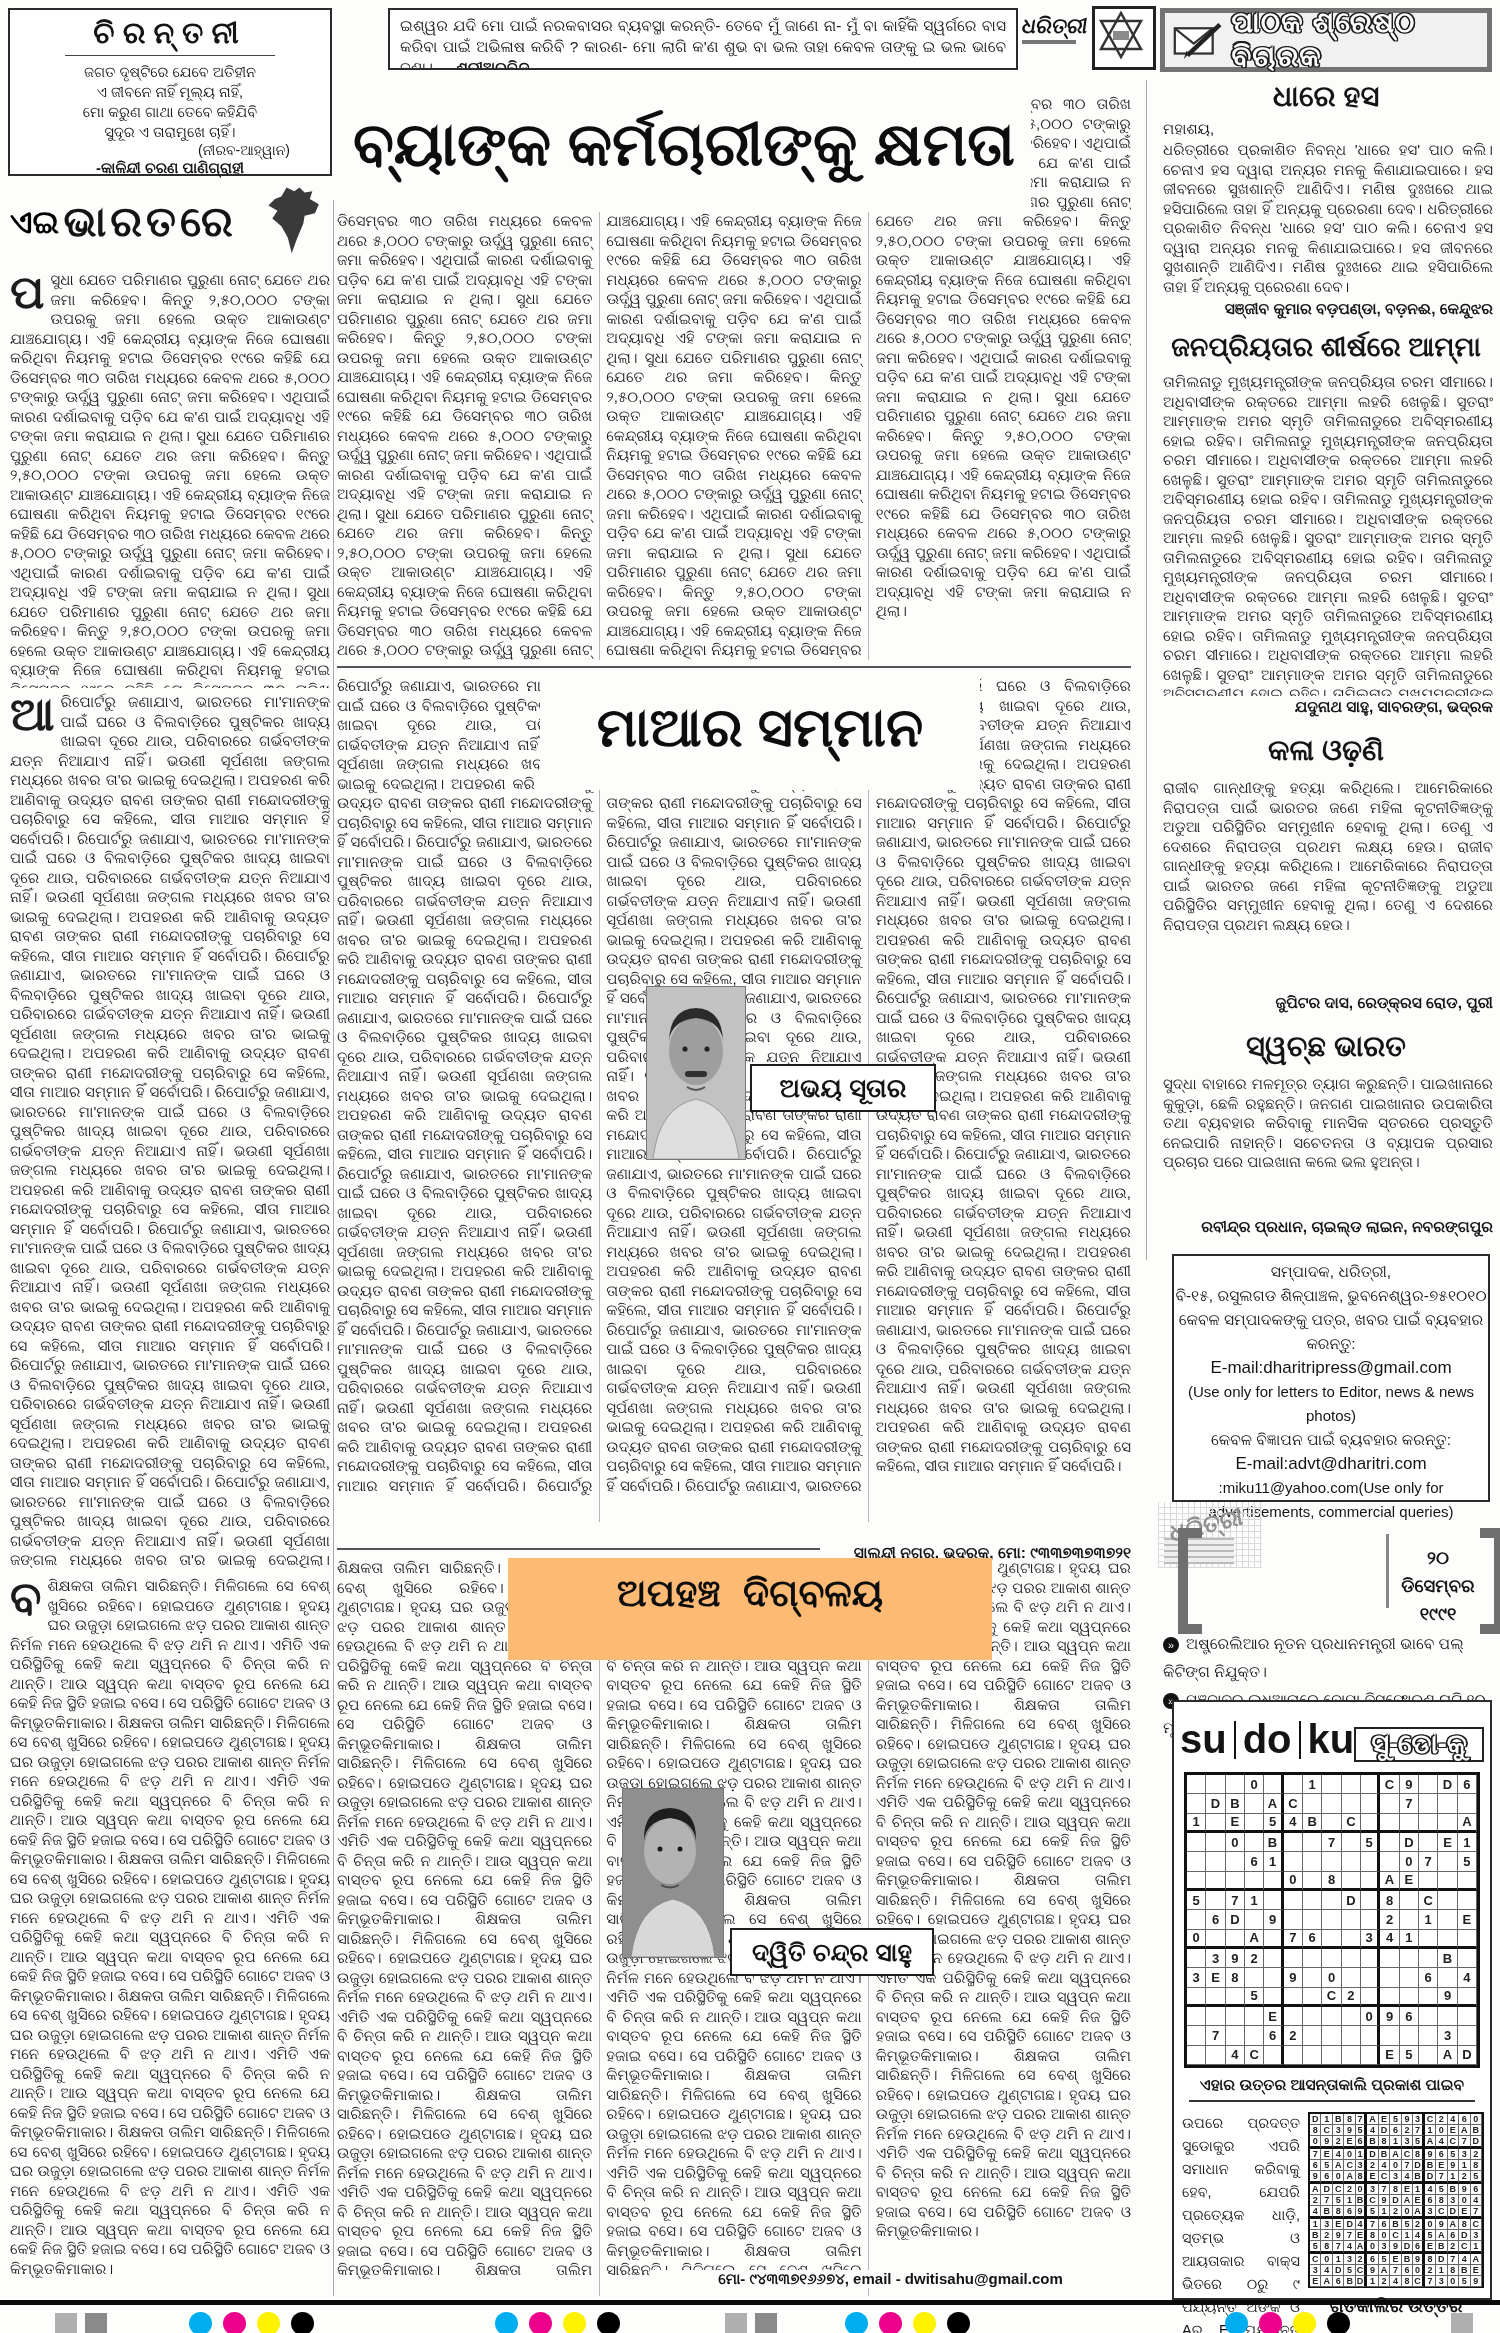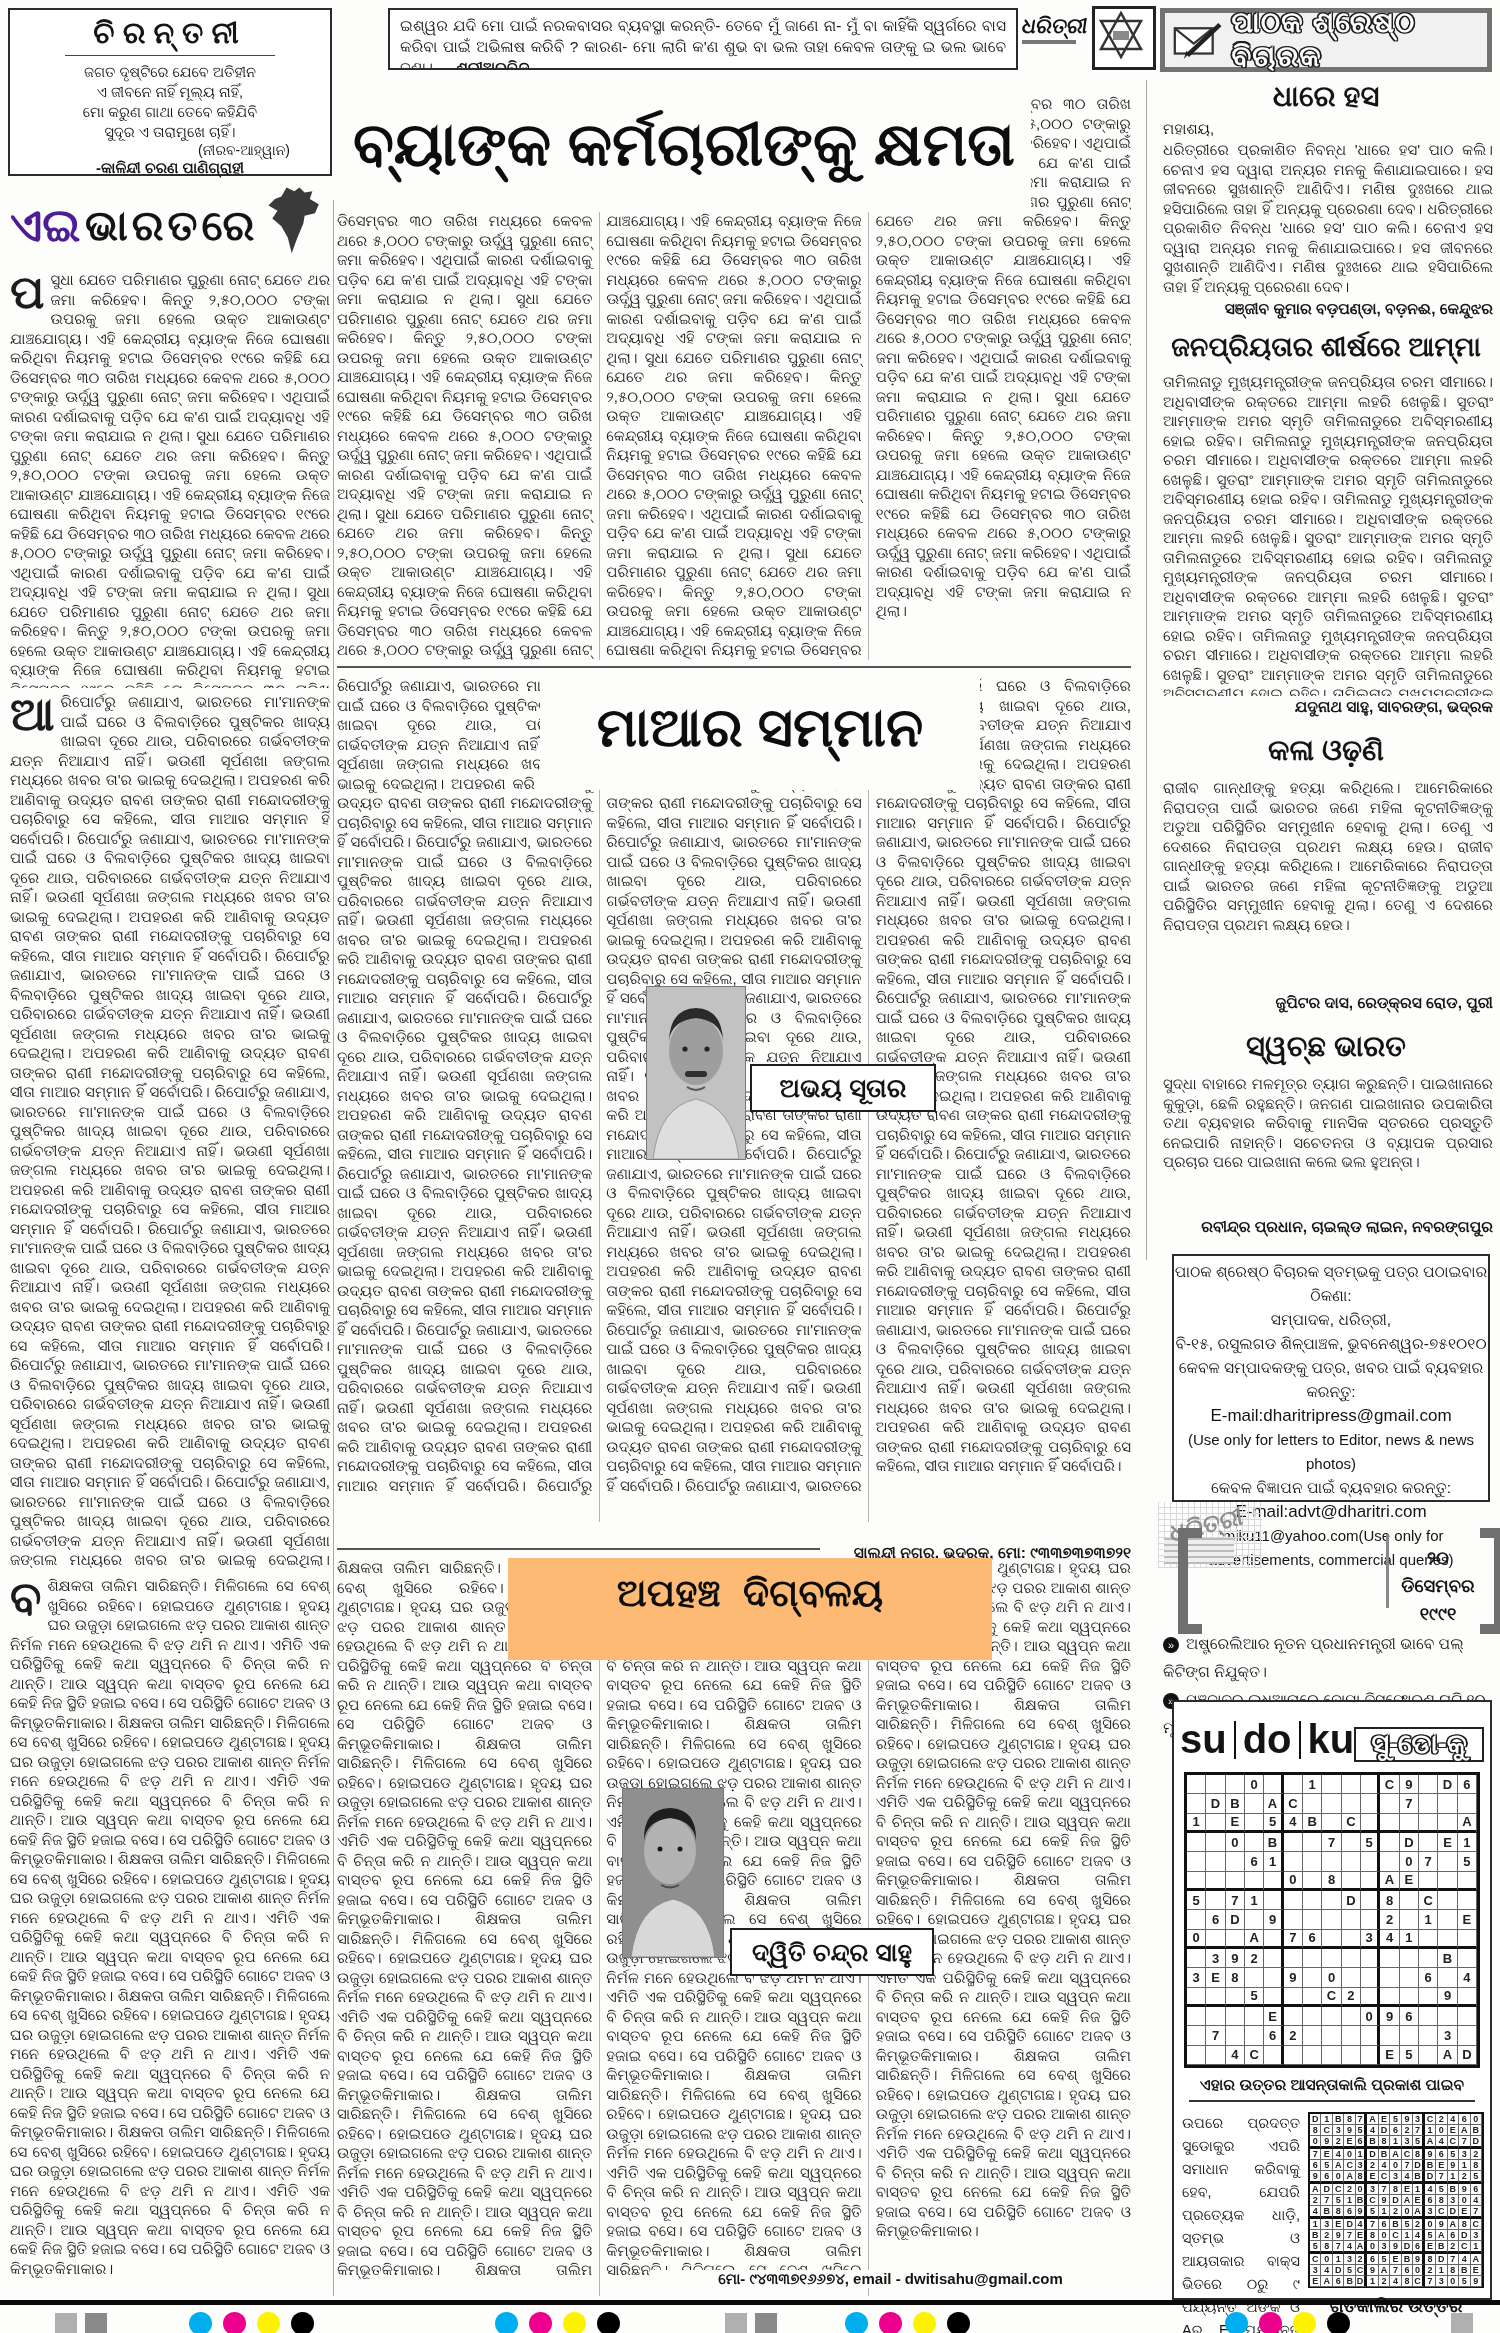--- a/index.html
+++ b/index.html
@@ -69,21 +69,21 @@
       <rect x="18" y="22" width="16" height="9" fill="#8a8a8a"></rect>
     </svg>
   </div>
 
   <div class="abs vrule" style="left:333px;top:200px;height:2096px;"></div>
   <div class="abs vrule" style="left:1146px;top:80px;height:1180px;"></div>
   <div class="abs hrule" style="left:337px;top:666px;width:794px;"></div>
   <div class="abs hrule" style="left:337px;top:1548px;width:794px;"></div>
 
   <div class="abs" style="left:10px;top:198px;width:320px;height:66px;">
-    <span style="font-size:46px;font-weight:bold;color:#4c1d95;vertical-align:middle;">ଏଇ</span>
+    <span style="font-size:32px;font-weight:bold;color:#000000;vertical-align:middle;">ଏଇ</span>
     <span style="font-size:42px;font-weight:bold;letter-spacing:4px;vertical-align:middle;">ଭାରତରେ</span>
     <svg class="abs" style="right:6px;top:-14px;" width="62" height="74" viewBox="0 0 96 112">
       <path d="M38,4 L50,10 L58,4 L66,12 L78,10 L74,22 L88,30 L82,44 L66,48 L64,60 L54,84 L46,106 L40,82 L30,64 L16,52 L24,40 L10,32 L20,22 L30,18 Z" fill="#3a3a3a"></path>
     </svg>
   </div>
   <div class="abs just body-txt" style="left:10px;top:270px;width:320px;height:418px;">
     <span class="dropcap">ପ</span>
     <span>ସୁଧା ଯେତେ ପରିମାଣର ପୁରୁଣା ନୋଟ୍ ଯେତେ ଥର ଜମା କରିହେବ। କିନ୍ତୁ ୨,୫୦,୦୦୦ ଟଙ୍କା ଉପରକୁ ଜମା ହେଲେ ଉକ୍ତ ଆକାଉଣ୍ଟ ଯାଞ୍ଚଯୋଗ୍ୟ। ଏହି କେନ୍ଦ୍ରୀୟ ବ୍ୟାଙ୍କ ନିଜେ ଘୋଷଣା କରିଥିବା ନିୟମକୁ ହଟାଇ ଡିସେମ୍ବର ୧୯ରେ କହିଛି ଯେ ଡିସେମ୍ବର ୩୦ ତାରିଖ ମଧ୍ୟରେ କେବଳ ଥରେ ୫,୦୦୦ ଟଙ୍କାରୁ ଊର୍ଦ୍ଧ୍ୱ ପୁରୁଣା ନୋଟ୍ ଜମା କରିହେବ। ଏଥିପାଇଁ କାରଣ ଦର୍ଶାଇବାକୁ ପଡ଼ିବ ଯେ କ'ଣ ପାଇଁ ଅଦ୍ୟାବଧି ଏହି ଟଙ୍କା ଜମା କରାଯାଇ ନ ଥିଲା। ସୁଧା ଯେତେ ପରିମାଣର ପୁରୁଣା ନୋଟ୍ ଯେତେ ଥର ଜମା କରିହେବ। କିନ୍ତୁ ୨,୫୦,୦୦୦ ଟଙ୍କା ଉପରକୁ ଜମା ହେଲେ ଉକ୍ତ ଆକାଉଣ୍ଟ ଯାଞ୍ଚଯୋଗ୍ୟ। ଏହି କେନ୍ଦ୍ରୀୟ ବ୍ୟାଙ୍କ ନିଜେ ଘୋଷଣା କରିଥିବା ନିୟମକୁ ହଟାଇ ଡିସେମ୍ବର ୧୯ରେ କହିଛି ଯେ ଡିସେମ୍ବର ୩୦ ତାରିଖ ମଧ୍ୟରେ କେବଳ ଥରେ ୫,୦୦୦ ଟଙ୍କାରୁ ଊର୍ଦ୍ଧ୍ୱ ପୁରୁଣା ନୋଟ୍ ଜମା କରିହେବ। ଏଥିପାଇଁ କାରଣ ଦର୍ଶାଇବାକୁ ପଡ଼ିବ ଯେ କ'ଣ ପାଇଁ ଅଦ୍ୟାବଧି ଏହି ଟଙ୍କା ଜମା କରାଯାଇ ନ ଥିଲା। ସୁଧା ଯେତେ ପରିମାଣର ପୁରୁଣା ନୋଟ୍ ଯେତେ ଥର ଜମା କରିହେବ। କିନ୍ତୁ ୨,୫୦,୦୦୦ ଟଙ୍କା ଉପରକୁ ଜମା ହେଲେ ଉକ୍ତ ଆକାଉଣ୍ଟ ଯାଞ୍ଚଯୋଗ୍ୟ। ଏହି କେନ୍ଦ୍ରୀୟ ବ୍ୟାଙ୍କ ନିଜେ ଘୋଷଣା କରିଥିବା ନିୟମକୁ ହଟାଇ ଡିସେମ୍ବର ୧୯ରେ କହିଛି ଯେ ଡିସେମ୍ବର ୩୦ ତାରିଖ ମଧ୍ୟରେ କେବଳ ଥରେ ୫,୦୦୦ ଟଙ୍କାରୁ ଊର୍ଦ୍ଧ୍ୱ ପୁରୁଣା ନୋଟ୍ ଜମା କରିହେବ। ଏଥିପାଇଁ କାରଣ ଦର୍ଶାଇବାକୁ ପଡ଼ିବ ଯେ କ'ଣ ପାଇଁ ଅଦ୍ୟାବଧି ଏହି ଟଙ୍କା ଜମା କରାଯାଇ ନ ଥିଲା।</span>
   </div>
   <div class="abs just body-txt" style="left:10px;top:692px;width:320px;height:876px;">
@@ -160,21 +160,20 @@
 
   <div class="abs lh" style="left:1160px;top:734px;width:332px;font-size:29px;">କଳା ଓଢ଼ଣି</div>
   <div class="abs just body-txt" style="left:1163px;top:778px;width:330px;height:214px;">ରାଜୀବ ଗାନ୍ଧୀଙ୍କୁ ହତ୍ୟା କରିଥିଲେ। ଆମେରିକାରେ ନିରାପତ୍ତା ପାଇଁ ଭାରତର ଜଣେ ମହିଳା କୂଟନୀତିଜ୍ଞଙ୍କୁ ଅଡୁଆ ପରିସ୍ଥିତିର ସମ୍ମୁଖୀନ ହେବାକୁ ଥିଲା। ତେଣୁ ଏ ଦେଶରେ ନିରାପତ୍ତା ପ୍ରଥମ ଲକ୍ଷ୍ୟ ହେଉ। ରାଜୀବ ଗାନ୍ଧୀଙ୍କୁ ହତ୍ୟା କରିଥିଲେ। ଆମେରିକାରେ ନିରାପତ୍ତା ପାଇଁ ଭାରତର ଜଣେ ମହିଳା କୂଟନୀତିଜ୍ଞଙ୍କୁ ଅଡୁଆ ପରିସ୍ଥିତିର ସମ୍ମୁଖୀନ ହେବାକୁ ଥିଲା। ତେଣୁ ଏ ଦେଶରେ ନିରାପତ୍ତା ପ୍ରଥମ ଲକ୍ଷ୍ୟ ହେଉ।</div>
   <div class="abs sig" style="left:1163px;top:994px;width:330px;">ଜୁପିଟର ଦାସ, ରେଡ୍‌କ୍ରସ ରୋଡ, ପୁରୀ</div>
 
   <div class="abs lh" style="left:1160px;top:1030px;width:332px;font-size:29px;">ସ୍ୱଚ୍ଛ ଭାରତ</div>
   <div class="abs just body-txt" style="left:1163px;top:1074px;width:330px;height:140px;">ସୁଦ୍ଧା ବାହାରେ ମଳମୂତ୍ର ତ୍ୟାଗ କରୁଛନ୍ତି। ପାଇଖାନାରେ କୁକୁଡ଼ା, ଛେଳି ରହୁଛନ୍ତି। ଜନଗଣ ପାଇଖାନାର ଉପକାରିତା ତଥା ବ୍ୟବହାର କରିବାକୁ ମାନସିକ ସ୍ତରରେ ପ୍ରସ୍ତୁତି ନେଇପାରି ନାହାନ୍ତି। ସଚେତନତା ଓ ବ୍ୟାପକ ପ୍ରସାର ପ୍ରଚାର ପରେ ପାଇଖାନା କଲେ ଭଲ ହୁଅନ୍ତା।</div>
   <div class="abs sig" style="left:1163px;top:1218px;width:330px;">ରବୀନ୍ଦ୍ର ପ୍ରଧାନ, ଚାଇଲ୍ଡ ଲାଇନ, ନବରଙ୍ଗପୁର</div>
 
   <div class="abs box" style="left:1172px;top:1254px;width:314px;height:240px;text-align:center;font-size:15.5px;line-height:24px;padding-top:4px;">
-    <div>ପାଠକ ଶ୍ରେଷ୍ଠ ବିଚାରକ ସ୍ତମ୍ଭକୁ ପତ୍ର ପଠାଇବାର ଠିକଣା:</div>
     <div>ସମ୍ପାଦକ, ଧରିତ୍ରୀ,</div>
     <div>ବି-୧୫, ରସୁଲଗଡ ଶିଳ୍ପାଞ୍ଚଳ, ଭୁବନେଶ୍ୱର-୭୫୧୦୧୦</div>
     <div>କେବଳ ସମ୍ପାଦକଙ୍କୁ ପତ୍ର, ଖବର ପାଇଁ ବ୍ୟବହାର କରନ୍ତୁ:</div>
     <div style="font-size:17px;">E-mail:dharitripress@gmail.com</div>
     <div style="font-size:15px;">(Use only for letters to Editor, news &amp; news photos)</div>
     <div>କେବଳ ବିଜ୍ଞାପନ ପାଇଁ ବ୍ୟବହାର କରନ୍ତୁ:</div>
     <div style="font-size:17px;">E-mail:advt@dharitri.com</div>
     <div style="font-size:15px;">:miku11@yahoo.com(Use only for</div>
     <div style="font-size:15px;">advertisements, commercial queries)</div>
   </div>

